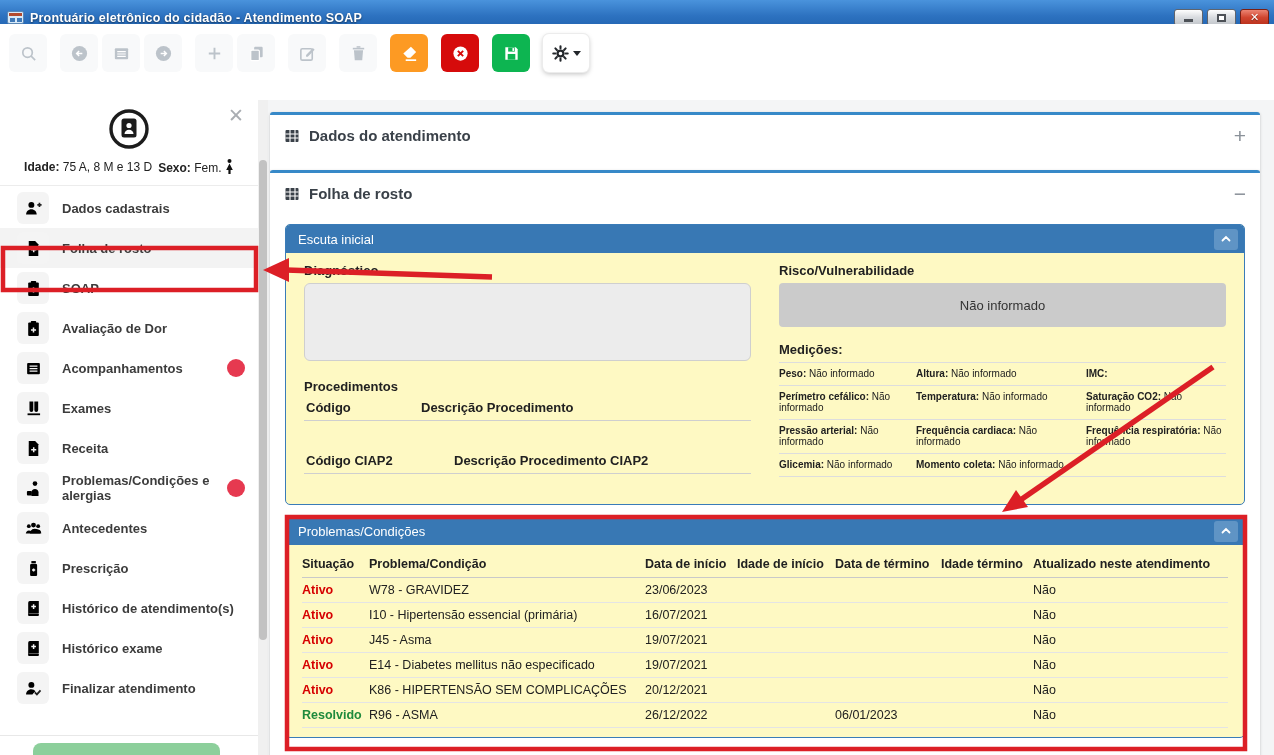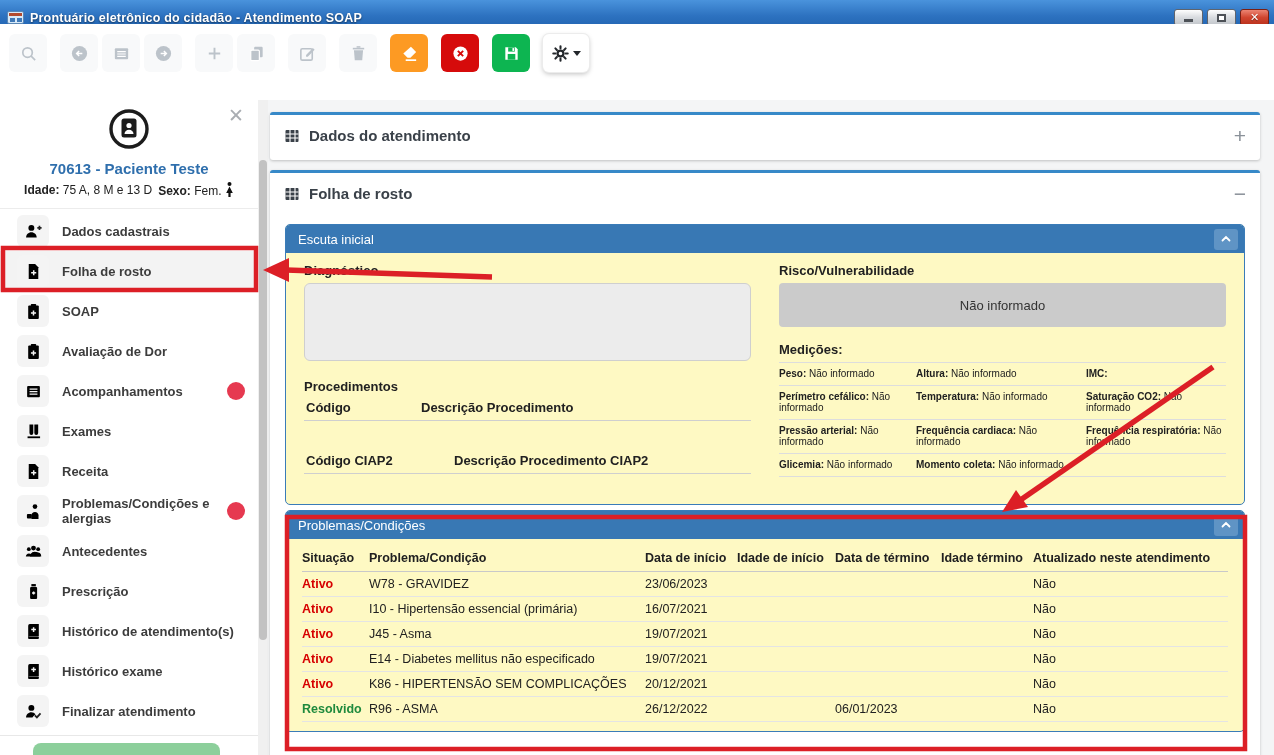--- a/index.html
+++ b/index.html
@@ -70,21 +70,21 @@
   .scrollthumb { position:absolute; top:60px; left:1px; width:8px; height:480px;
     background:#c2c2c2; border-radius:4px; }
 
   
   .main { position:absolute; top:100px; left:268px; right:0; bottom:0; background:#f4f5f6; }
   .card { position:absolute; left:2px; right:14px; background:#fff; border-radius:3px;
     border-top:3px solid #3789c8; box-shadow:0 1px 3px rgba(0,0,0,.22); }
   .card-hd { height:41px; display:flex; align-items:center; padding:0 14px; }
   .card-title { font-size:15px; font-weight:bold; color:#3a4149; margin-left:9px; }
   .card-toggle { margin-left:auto; color:#8a9199; font-size:21px; font-weight:400; line-height:1; }
-  .card1 { top:12px; height:48px; }
+  .card1 { top:12px; height:60px; }
   .card2 { top:70px; height:700px; }
 
   .bluebox { margin:10px 15px 0; border:1px solid #3a7cb8; border-radius:5px; overflow:hidden;
     background:#fef9c3; }
   .bluebox-hd { height:28px; background:#3878b4; color:#fff; display:flex; align-items:center;
     padding:0 6px 0 12px; font-size:13px; }
   .chev-btn { margin-left:auto; width:24px; height:21px; border-radius:3px; background:#5f94c5;
     border:none; color:#fff; display:flex; align-items:center; justify-content:center; }
 
   
@@ -98,21 +98,21 @@
     color:#212121; padding:4px 2px 5px; border-bottom:1px solid #cfcfcf; margin-top:2px; }
   .proc-head.ciap { margin-top:28px; grid-template-columns:148px 1fr; }
   .gray-box { height:44px; background:#cbcbcb; border-radius:4px; margin-top:5px;
     display:flex; align-items:center; justify-content:center; font-size:13px; color:#333; }
   .med-lbl { margin-top:15px; padding-bottom:5px; border-bottom:1px solid #ddd; }
   .med-row { display:grid; grid-template-columns:125px 158px 1fr; column-gap:12px;
     padding:5px 0 6px; border-bottom:1px solid #ddd; font-size:10px; color:#212121; }
   .med-row b { font-weight:bold; }
 
   
-  .prob-box { margin-top:5px; height:222px; }
+  .prob-box { margin-top:11px; height:222px; }
   .prob-body { padding:4px 16px 0; }
   .prow { display:grid; grid-template-columns:67px 276px 92px 98px 106px 92px 1fr;
     align-items:center; font-size:12.5px; color:#212121; }
   .prow.head { font-weight:bold; padding:8px 0 6px; border-bottom:1px solid #c9c9c9; }
   .prow.data { padding:5px 0; border-bottom:1px solid #e4e4e4; }
   .situacao { font-weight:bold; }
   .situacao[data-status="Ativo"] { color:#d60000; }
   .situacao[data-status="Resolvido"] { color:#1f8a3d; }
 
   
@@ -287,21 +287,20 @@
     <div class="patient">
       <span class="close-x">✕</span>
       <span class="avatar">
         <svg width="42" height="42" viewBox="0 0 42 42">
           <circle cx="21" cy="21" r="18" fill="none" stroke="#1c1c1c" stroke-width="3.4"></circle>
           <rect x="13.5" y="10.5" width="15" height="19" rx="2.5" fill="#1c1c1c"></rect>
           <circle cx="21" cy="17.5" r="2.6" fill="#fff"></circle>
           <path d="M16.5 26c0-2.6 2-4.3 4.5-4.3s4.5 1.7 4.5 4.3z" fill="#fff"></path>
         </svg>
       </span>
-      <div class="pname">70613 - Paciente Teste</div>
       <div class="pmeta">
         <span><b>Idade:</b> <span>75 A, 8 M e 13 D</span></span>
         <span><b>Sexo:</b> <span>Fem.</span>
           <svg width="9" height="15" viewBox="0 0 9 15" style="vertical-align:-2px">
               <circle cx="4.5" cy="2" r="2" fill="#111"></circle>
               <path d="M4.5 4.5L7.8 11H5.6v4H3.4v-4H1.2z" fill="#111"></path>
             </svg>
         </span>
       </div>
     </div>

